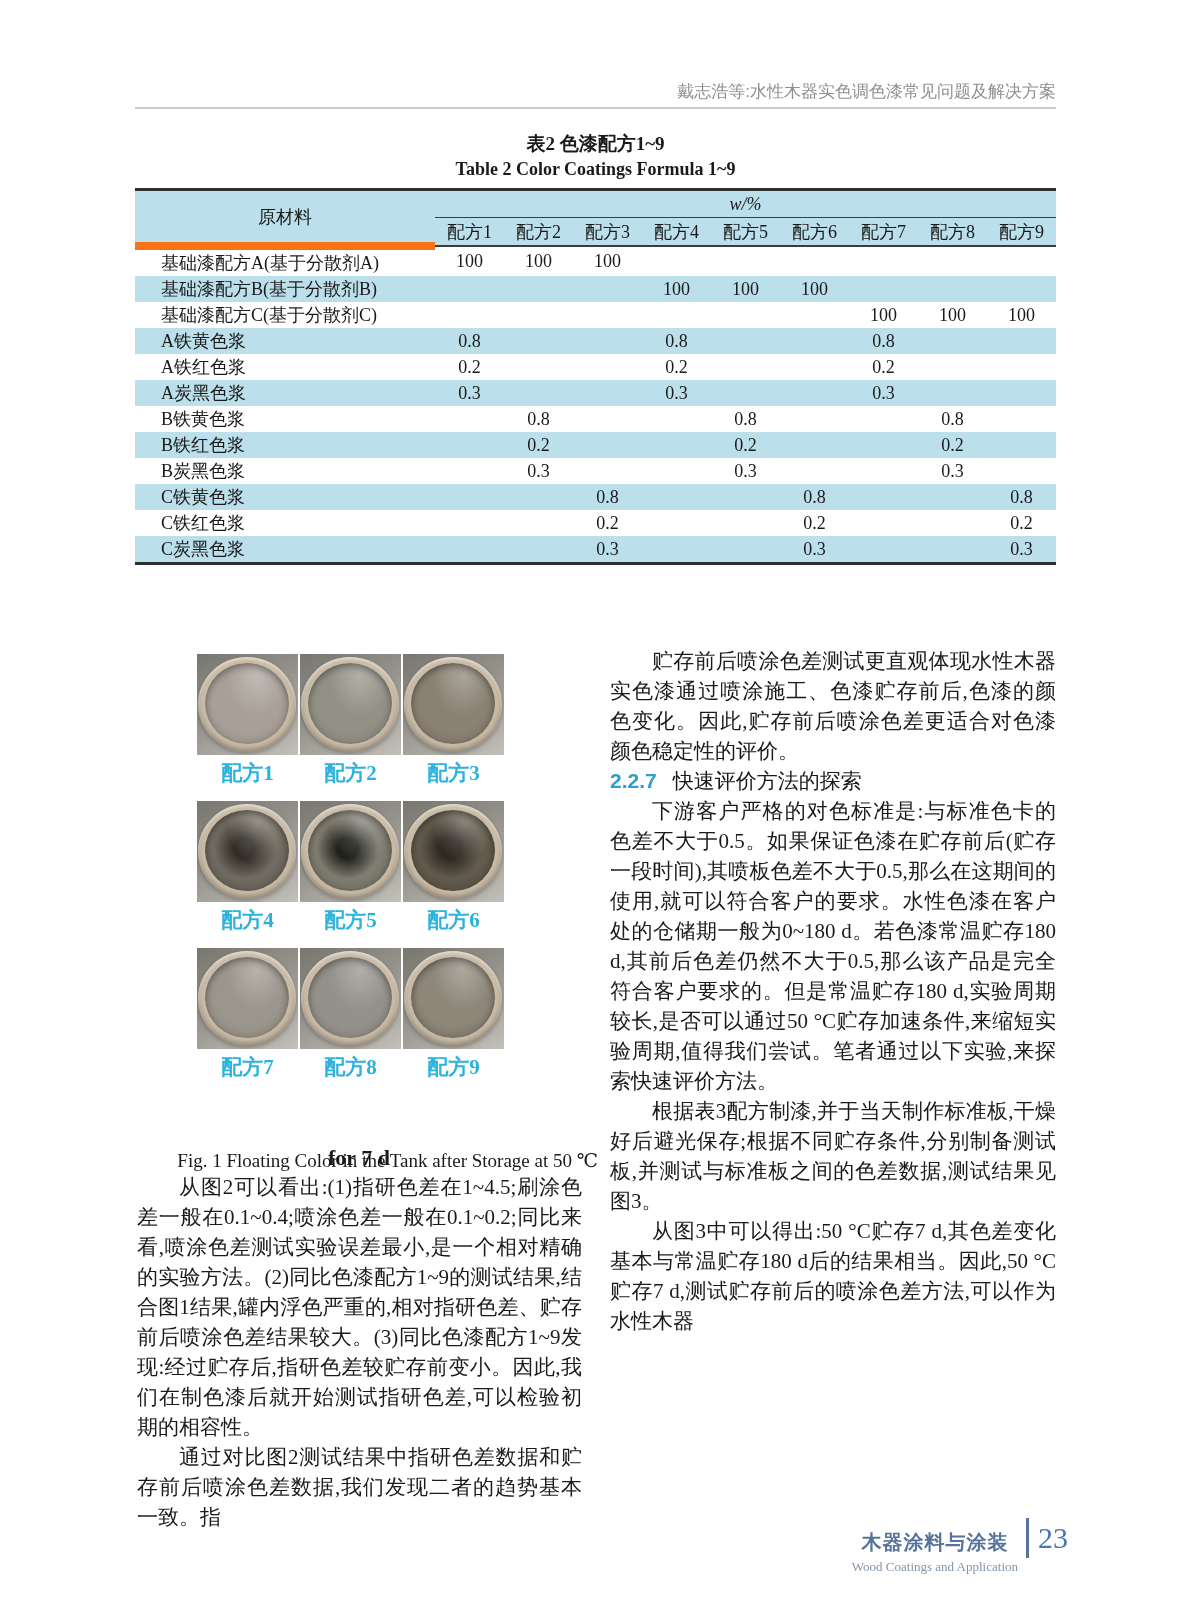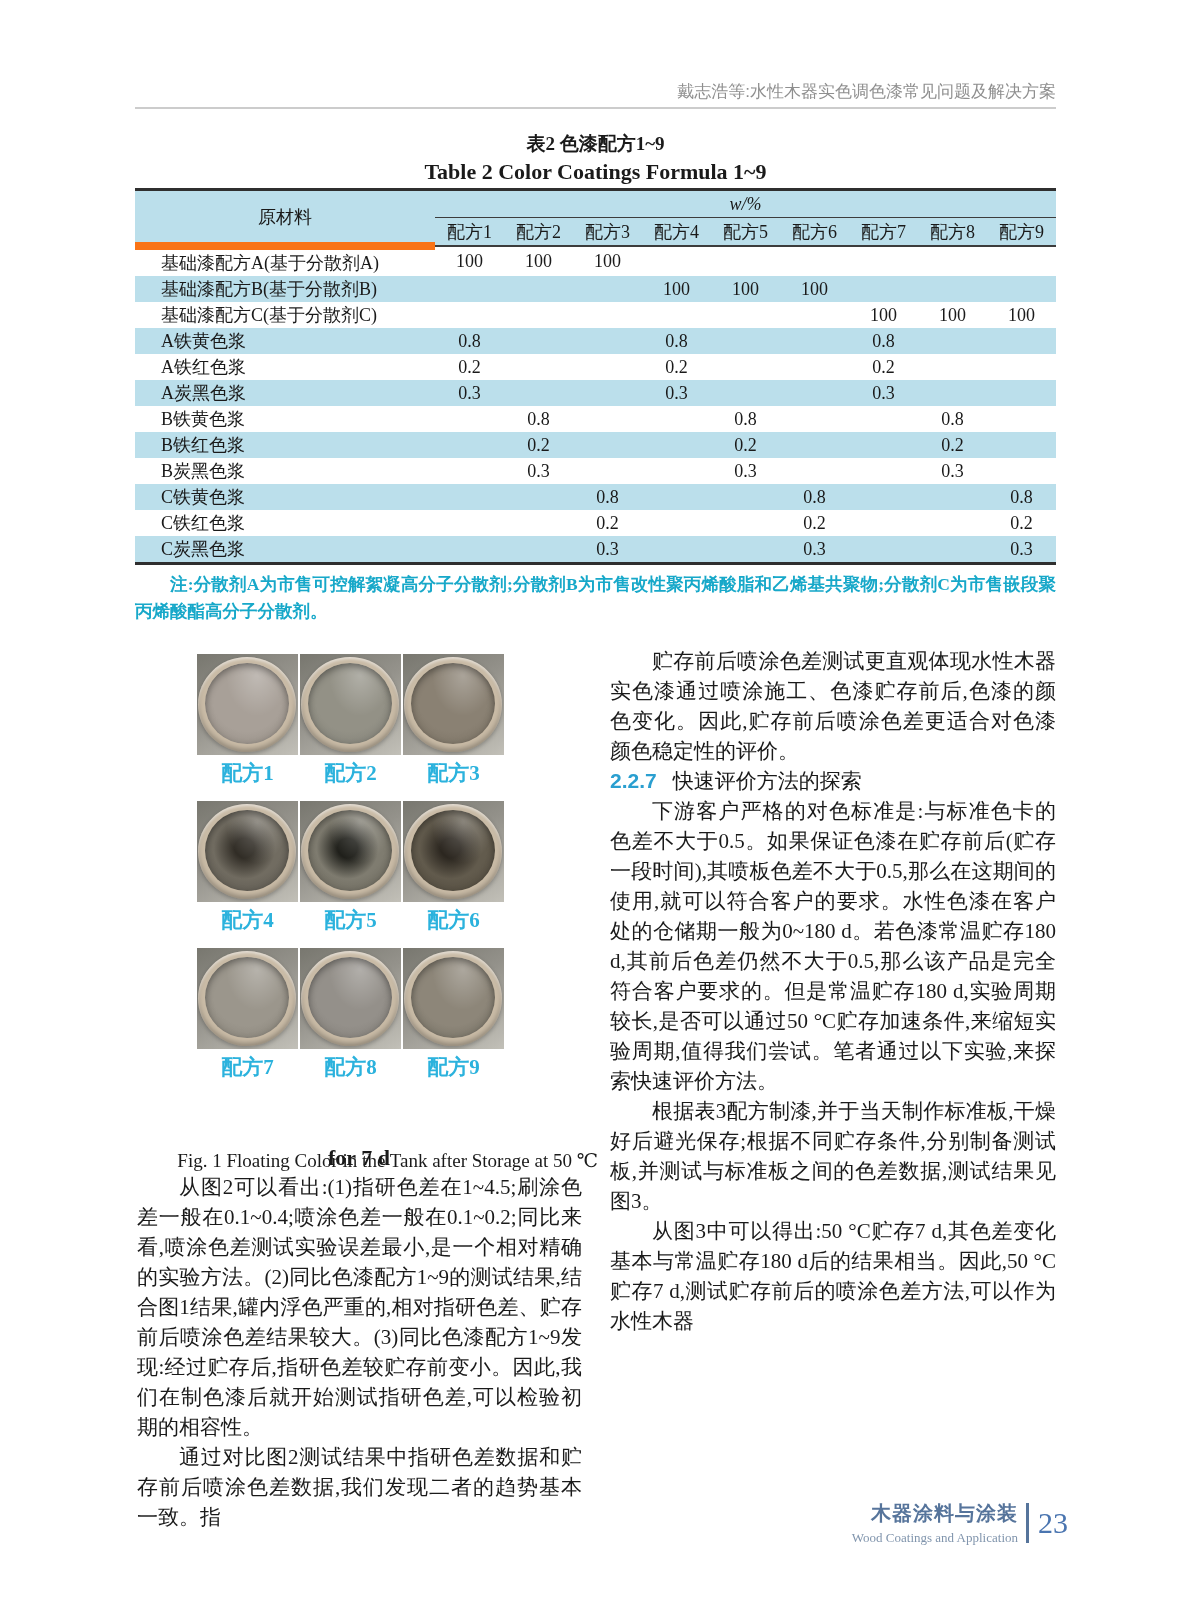--- a/index.html
+++ b/index.html
@@ -14,21 +14,21 @@
     position:absolute; top:80px; left:135px; width:921px;
     text-align:right; font-size:17px; color:#8f8f8f;
     font-family:"Liberation Sans","DejaVu Sans",sans-serif;
   }
   .head-rule { position:absolute; top:107px; left:135px; width:921px; height:2px; background:#cccccc; }
 
   
   .tbl-title-cn { position:absolute; top:131px; left:135px; width:921px; text-align:center;
     font-size:19px; font-weight:bold; }
   .tbl-title-en { position:absolute; top:159px; left:135px; width:921px; text-align:center;
-    font-size:22px; font-weight:bold; font-family:"Liberation Serif",serif; }
+    font-size:18px; font-weight:bold; font-family:"Liberation Serif",serif; }
 
   
   table.formula-table {
     position:absolute; top:188px; left:135px; width:921px;
     border-collapse:collapse; table-layout:fixed;
     border-top:3px solid #2f2f2f; border-bottom:3px solid #2f2f2f;
     font-size:18px;
   }
   .formula-table col.c-mat { width:300px; }
   .formula-table th { background:var(--table-blue); font-weight:normal; padding:0; }
@@ -72,21 +72,21 @@
   .col p.indent { text-indent:2em; }
   .col.left { top:1172px; left:137px; width:445px; }
   .col.right { top:646px; left:610px; width:446px; }
   .subhead { line-height:30px; font-size:21px;
     font-family:"Liberation Sans","DejaVu Sans",sans-serif; }
   .subhead .num { color:var(--heading-blue); margin-right:16px;
     font-family:"Liberation Sans",sans-serif; font-weight:bold;margin-top:44px; }
 
   
   .footer { position:absolute; top:1500px; right:119px; display:flex; align-items:center; }
-  .footer .jtxt { text-align:right; }
+  .footer .jtxt { text-align:center;margin-top:29px; }
   .footer .jcn { font-size:20px; font-weight:bold; color:var(--footer-blue);
     font-family:"Liberation Sans","DejaVu Sans",sans-serif; letter-spacing:1px; }
   .footer .jen { font-size:13px; color:#8195ad; font-family:"Liberation Serif",serif; margin-top:3px; }
   .footer .vbar { width:3px; height:40px; background:var(--footer-blue); margin:0 9px 0 8px; }
   .footer .pnum { font-size:30px; color:var(--page-num-blue); font-family:"Liberation Serif",serif; }
 </style>
 </head>
 <body>
 
 <div class="page">
@@ -260,21 +260,20 @@
           <td></td>
           <td></td>
           <td>0.3</td>
           <td></td>
           <td></td>
           <td>0.3</td>
         </tr>
       </tbody>
   </table>
 
-  <div class="note">注:分散剂A为市售可控解絮凝高分子分散剂;分散剂B为市售改性聚丙烯酸脂和乙烯基共聚物;分散剂C为市售嵌段聚丙烯酸酯高分子分散剂。</div>
 
   <div id="can-grid">
       <div>
         <div class="can-photo">
           <div class="cup">
             <div class="paint" style="background: radial-gradient(at 62% 15%, rgba(255, 255, 255, 0.28), rgba(255, 255, 255, 0) 42%), radial-gradient(circle at 50% 42%, rgb(168, 160, 152) 0%, rgb(168, 160, 152) 55%, rgb(143, 136, 127) 100%);"></div>
           </div>
         </div>
         <div class="can-label">配方1</div>
       </div>

